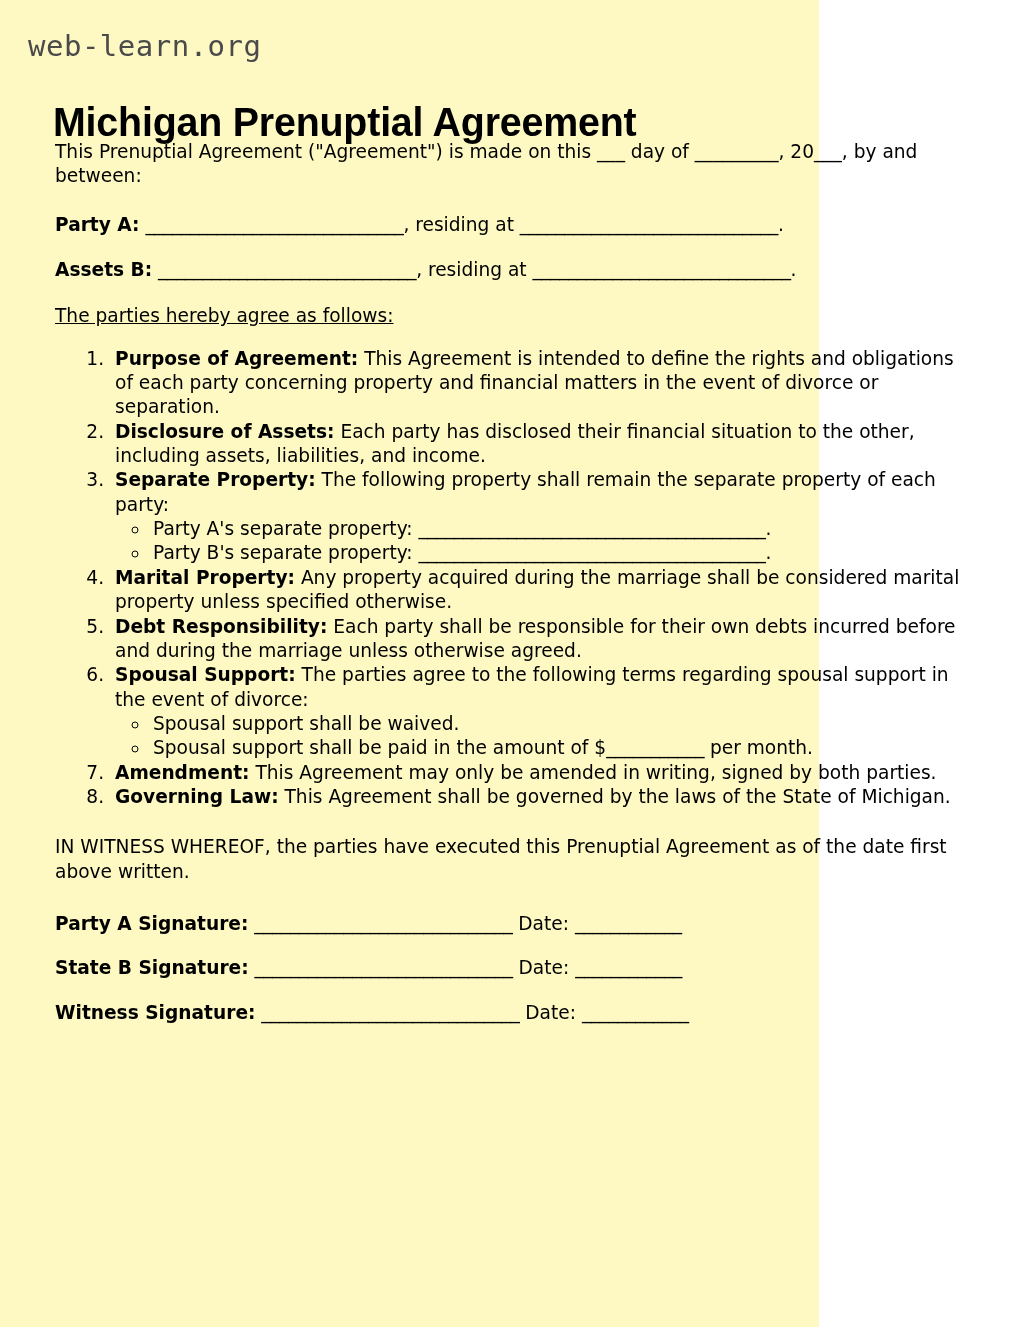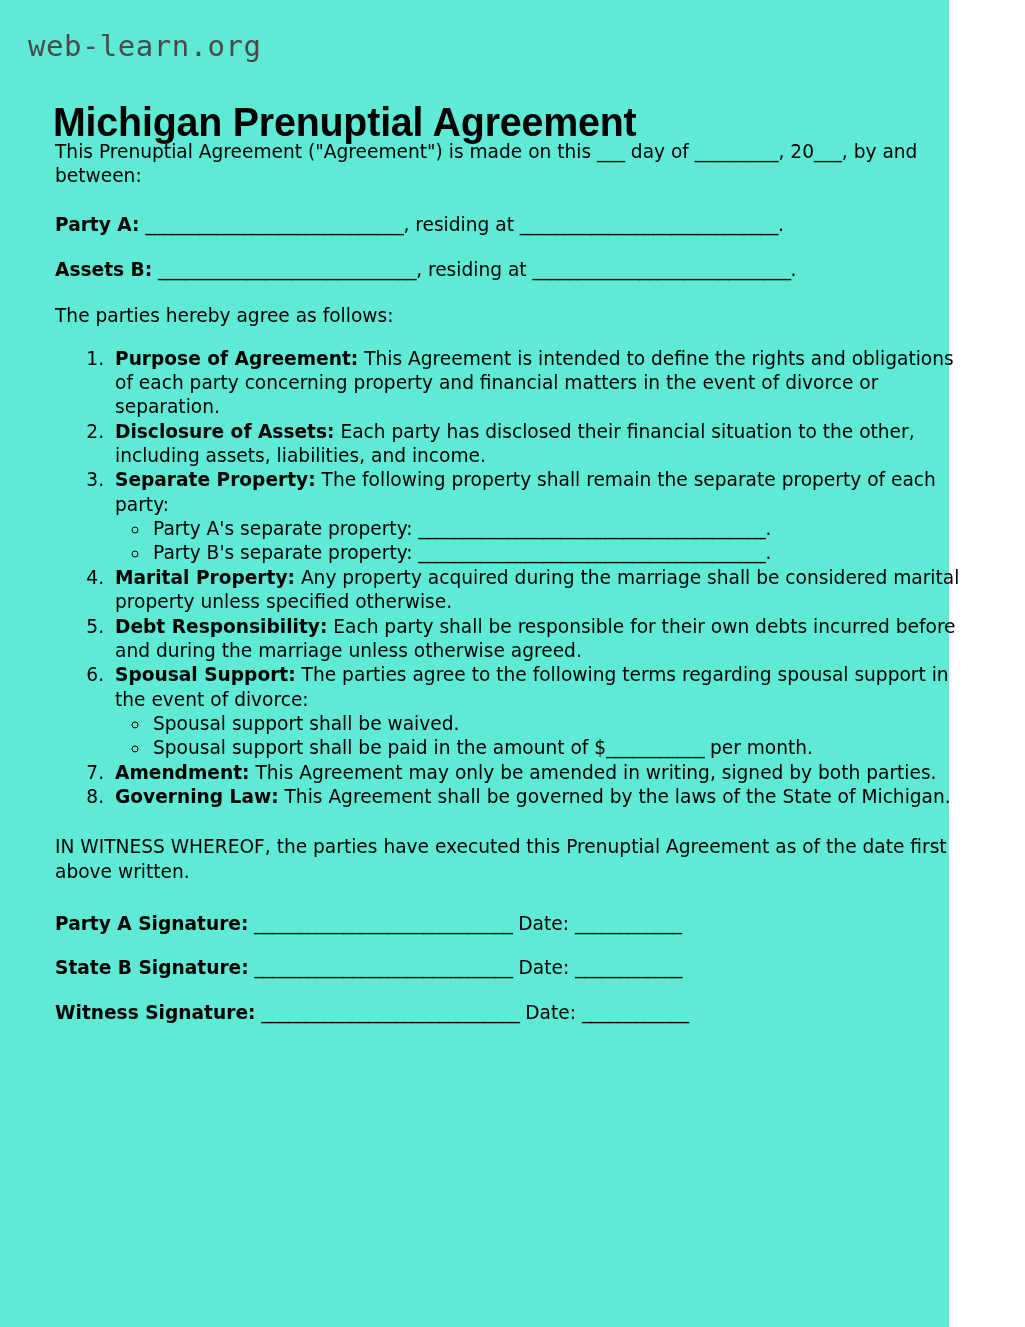--- a/index.html
+++ b/index.html
@@ -11,23 +11,23 @@
   body {
     width: 1025px;
     height: 1327px;
     font-family: "DejaVu Sans", sans-serif;
     color: #000000;
     -webkit-font-smoothing: antialiased;
   }
 
   .page {
     position: relative;
-    width: 949px;
+    width: 819px;
     height: 1327px;
-    background: #5eead4;
+    background: #fef9c3;
     box-sizing: border-box;
   }
 
   
   .site-brand {
     position: absolute;
     left: 28px;
     top: 32px;
     font-family: "DejaVu Sans Mono", "Liberation Mono", monospace;
     font-size: 29px;
@@ -71,20 +71,21 @@
   }
   .party-line:last-of-type { margin-bottom: 0; }
 
   .lbl-bold { font-weight: bold; }
 
   .blank { letter-spacing: -0.4px; }
 
   .agree-intro {
     margin-top: 22px;
     margin-bottom: 18px;
+    text-decoration: underline;
   }
 
   ol.terms {
     margin: 0;
     padding-left: 55px;
     list-style-type: decimal;
   }
   ol.terms > li {
     margin: 0 0 0 0;
     padding-left: 5px;

